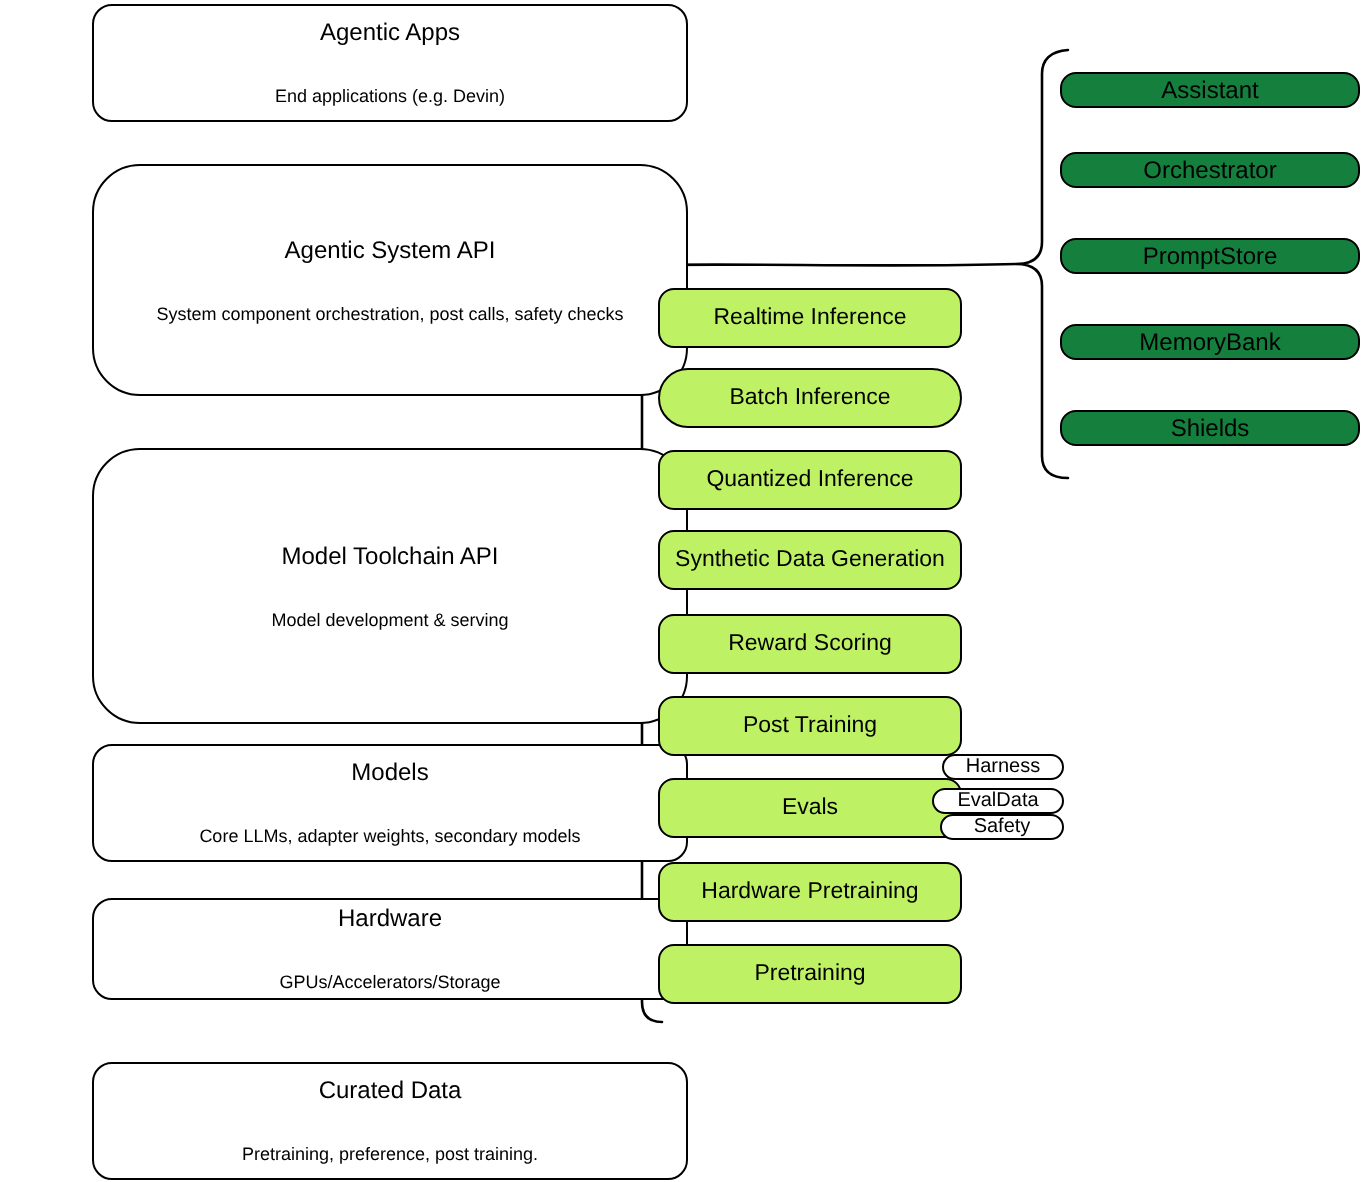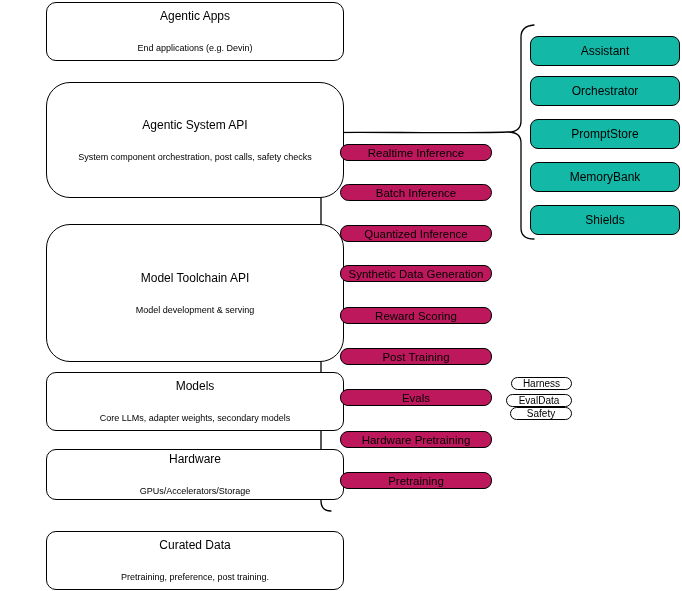--- a/index.html
+++ b/index.html
@@ -21,41 +21,40 @@
     position:absolute;left:2px;width:298px;
     border:1.4px solid #000;border-radius:10px;background:#fff;
     box-sizing:border-box;
     display:flex;flex-direction:column;align-items:center;justify-content:center;
     gap:20px;text-align:center;margin-left:44px;
   }
   .node.big{border-radius:24px;}
   .node .title{font-size:12px;line-height:14px;white-space:nowrap;}
   .node .subtitle{font-size:9px;line-height:11px;white-space:nowrap;}
   .svc{
-    position:absolute;left:329px;width:152px;height:17px;
-    border:1.4px solid #000;border-radius:8px;background:#be185d;
+    position:absolute;left:329px;width:152px;height:30px;
+    border:1.4px solid #000;border-radius:8px;background:#bef264;
     box-sizing:border-box;
     display:flex;align-items:center;justify-content:center;
-    font-size:11.5px;white-space:nowrap;margin-left:11px;
+    font-size:11.5px;white-space:nowrap;
   }
   .comp{
-    position:absolute;left:530px;width:150px;height:30px;
-    border:1.4px solid #000;border-radius:8px;background:#14b8a6;
+    position:absolute;left:530px;width:150px;height:18px;
+    border:1.4px solid #000;border-radius:8px;background:#15803d;
     box-sizing:border-box;
     display:flex;align-items:center;justify-content:center;
     font-size:12px;white-space:nowrap;
   }
   .pill{
     position:absolute;height:13px;
     border:1.2px solid #000;border-radius:7px;background:#fff;
     box-sizing:border-box;
     display:flex;align-items:center;justify-content:center;
     font-size:10px;line-height:11px;white-space:nowrap;
     z-index:3;
-    margin-left:40px;
   }
 </style>
 </head>
 <body>
 
 <div class="canvas">
 
   <svg class="connector-layer" viewBox="0 0 682 591" fill="none" stroke="#000" stroke-width="1.3" stroke-linecap="round">
     <path d="M 333 140 Q 321 141 321 152 L 321 315 Q 321 326 309 326 Q 321 326 321 337 L 321 501 Q 321 511 331 511"></path>
     <path d="M 534 25 Q 521 26 521 37 L 521 121 Q 521 132 508 132 Q 521 132 521 143 L 521 228 Q 521 239 534 239"></path>

